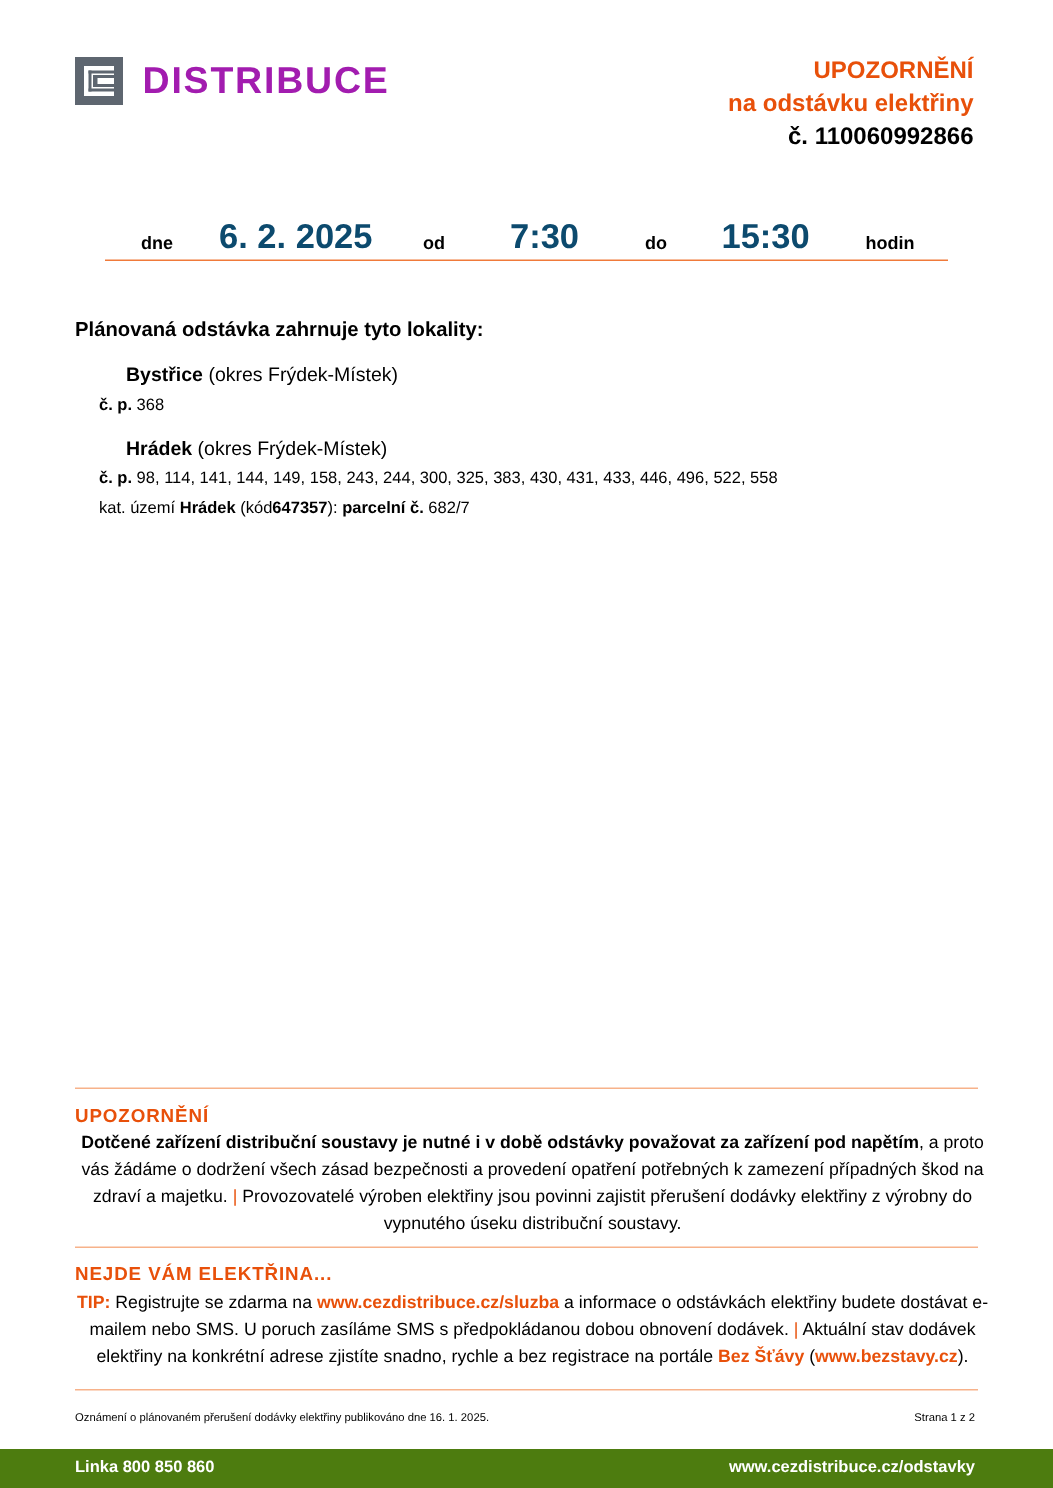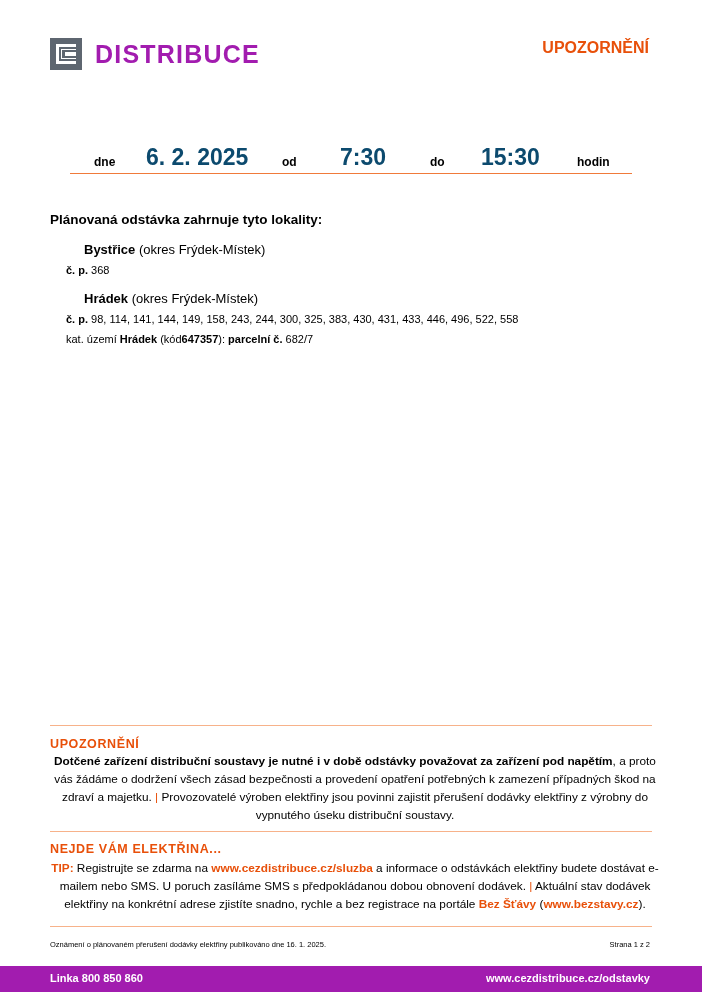--- a/index.html
+++ b/index.html
@@ -23,21 +23,21 @@
   .loc{left:50px;font-size:13px;padding-left:34px;}
   .loc b{font-weight:bold;}
   .sub{left:66px;font-size:11px;}
   
   .hr{left:50px;width:602px;height:0;border-top:1.5px solid #f7b28a;}
   .sec-title{left:50px;font-size:12.5px;font-weight:bold;color:#e8500a;letter-spacing:0.6px;}
   .para{left:50px;width:610px;font-size:11.8px;line-height:18px;text-align:center;}
   .pipe{color:#e8500a;}
   .footnote{left:50px;top:940px;font-size:7.5px;}
   .page-no{right:52px;top:940px;font-size:7.5px;margin-left:37px;}
-  .footer{left:0;top:966px;width:702px;height:26px;background:#a21caf;color:#fff;}
+  .footer{left:0;top:966px;width:702px;height:26px;background:#4d7c0f;color:#fff;}
   .footer .l{position:absolute;left:50px;top:6px;font-size:11px;font-weight:bold;}
   .footer .r{position:absolute;right:52px;top:6px;font-size:11px;font-weight:bold;}
 </style>
 </head>
 <body>
 
 <div class="abs logo-mark">
   <svg width="32" height="32" viewBox="0 0 32 32">
     <rect x="0" y="0" width="32" height="32" fill="#5e6670"></rect>
     <path d="M6 6 H26 V12 H12 V20 H26 V26 H6 Z" fill="#fff"></path>
@@ -45,20 +45,22 @@
     <rect x="15" y="14" width="11" height="4" fill="#fff"></rect>
     <rect x="9" y="9" width="17" height="2" fill="#5e6670"></rect>
     <rect x="9" y="21" width="17" height="2" fill="#5e6670"></rect>
     <rect x="9" y="9" width="2" height="14" fill="#5e6670"></rect>
   </svg>
 </div>
 <div class="abs logo-text">DISTRIBUCE</div>
 
 <div class="abs hdr-right">
   <div class="t1">UPOZORNĚNÍ</div>
+  <div class="t2">na odstávku elektřiny</div>
+  <div class="t3">č. 110060992866</div>
 </div>
 
 <div class="abs date-row">
   <span class="lbl" style="left:24px">dne</span>
   <span class="big" style="left:76px">6. 2. 2025</span>
   <span class="lbl" style="left:212px">od</span>
   <span class="big" style="left:270px">7:30</span>
   <span class="lbl" style="left:360px">do</span>
   <span class="big" style="left:411px">15:30</span>
   <span class="lbl" style="left:507px">hodin</span>

